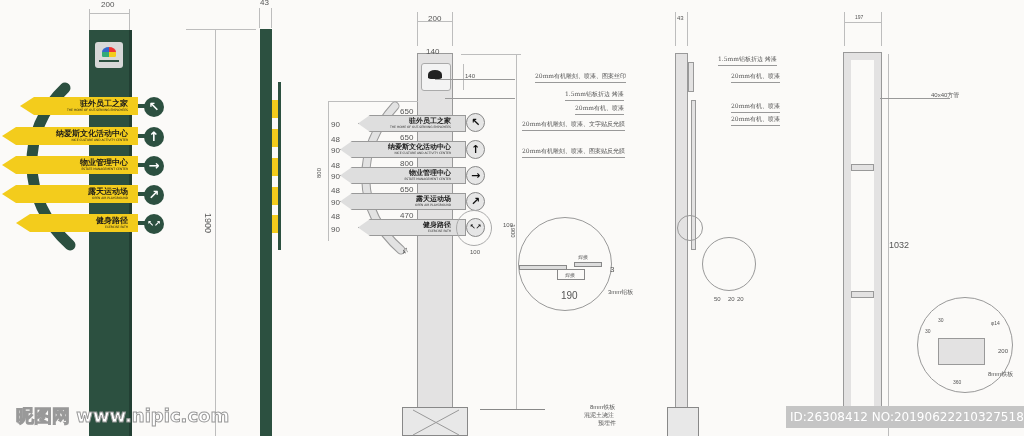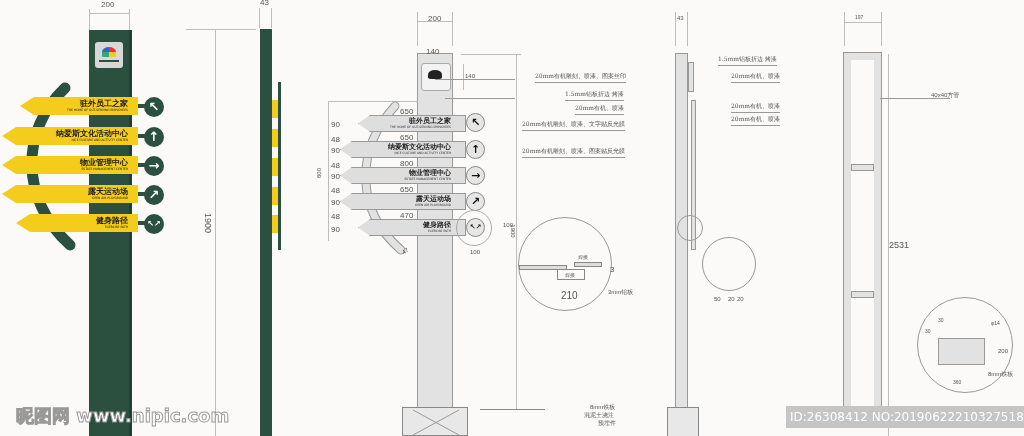--- a/index.html
+++ b/index.html
@@ -172,21 +172,21 @@
   <div class="dim-txt" style="left:506px;top:228px;font-size:6px;transform:rotate(90deg);">1900</div>
 
   <div class="abs" style="left:518px;top:217px;width:92px;height:92px;border-radius:50%;border:1px solid #999;"></div>
   <div class="abs" style="left:519px;top:265px;width:46px;height:3px;background:#ddd;border:1px solid #888;"></div>
   <div class="abs" style="left:574px;top:262px;width:26px;height:3px;background:#ddd;border:1px solid #888;"></div>
   <div class="abs" style="left:557px;top:269px;width:26px;height:9px;border:1px solid #888;"></div>
   <div class="dim-txt" style="left:578px;top:254px;font-size:5px;">焊接</div>
   <div class="dim-txt" style="left:565px;top:272px;font-size:5px;">焊接</div>
   <div class="dim-txt" style="left:610px;top:265px;font-size:8px;">3</div>
   <div class="dim-txt" style="left:608px;top:288px;font-size:6px;">3mm铝板</div>
-  <div class="dim-txt" style="left:561px;top:290px;font-size:10px;">210</div>
+  <div class="dim-txt" style="left:561px;top:290px;font-size:10px;">190</div>
 
   <div class="abs" style="left:402px;top:407px;width:66px;height:29px;background:#e8e8e8;border:1px solid #888;box-sizing:border-box;">
     <svg width="66" height="29">
         <line x1="10" y1="2" x2="56" y2="27" stroke="#999"></line>
         <line x1="56" y1="2" x2="10" y2="27" stroke="#999"></line>
       </svg>
   </div>
   <div class="dline" style="left:480px;top:409px;width:65px;height:1px;"></div>
   <div class="dim-txt" style="left:590px;top:403px;font-size:6px;">8mm铁板</div>
   <div class="dim-txt" style="left:584px;top:411px;font-size:6px;">混泥土浇注</div>
@@ -216,21 +216,21 @@
   <div class="line" style="left:844px;top:12px;width:1px;height:34px;"></div>
   <div class="line" style="left:881px;top:12px;width:1px;height:34px;"></div>
   <div class="line" style="left:844px;top:22px;width:38px;height:1px;"></div>
   <div class="dim-txt" style="left:855px;top:14px;font-size:5px;">197</div>
   <div class="abs" style="left:844px;top:53px;width:37px;height:370px;border:7px solid #e3e2e2;outline:1px solid #999;box-sizing:border-box;"></div>
   <div class="abs" style="left:851px;top:164px;width:23px;height:7px;background:#e3e2e2;border:1px solid #999;box-sizing:border-box;"></div>
   <div class="abs" style="left:851px;top:291px;width:23px;height:7px;background:#e3e2e2;border:1px solid #999;box-sizing:border-box;"></div>
   <div class="line" style="left:888px;top:54px;width:1px;height:382px;"></div>
   <div class="line" style="left:880px;top:98px;width:70px;height:1px;background:#999;"></div>
   <div class="dim-txt" style="left:931px;top:91px;font-size:6px;">40x40方管</div>
-  <div class="dim-txt" style="left:889px;top:240px;font-size:9px;">2531</div>
+  <div class="dim-txt" style="left:889px;top:240px;font-size:9px;">1032</div>
   <div class="abs" style="left:917px;top:297px;width:94px;height:94px;border-radius:50%;border:1px solid #999;"></div>
   <div class="abs" style="left:938px;top:338px;width:45px;height:25px;background:#e3e2e2;border:1px solid #999;"></div>
   <div class="dim-txt" style="left:938px;top:317px;font-size:5px;">30</div>
   <div class="dim-txt" style="left:925px;top:328px;font-size:5px;">30</div>
   <div class="dim-txt" style="left:991px;top:320px;font-size:5px;">φ14</div>
   <div class="dim-txt" style="left:998px;top:348px;font-size:6px;">200</div>
   <div class="dim-txt" style="left:953px;top:379px;font-size:5px;">360</div>
   <div class="dim-txt" style="left:988px;top:370px;font-size:6px;">8mm铁板</div>
 </div>
 

